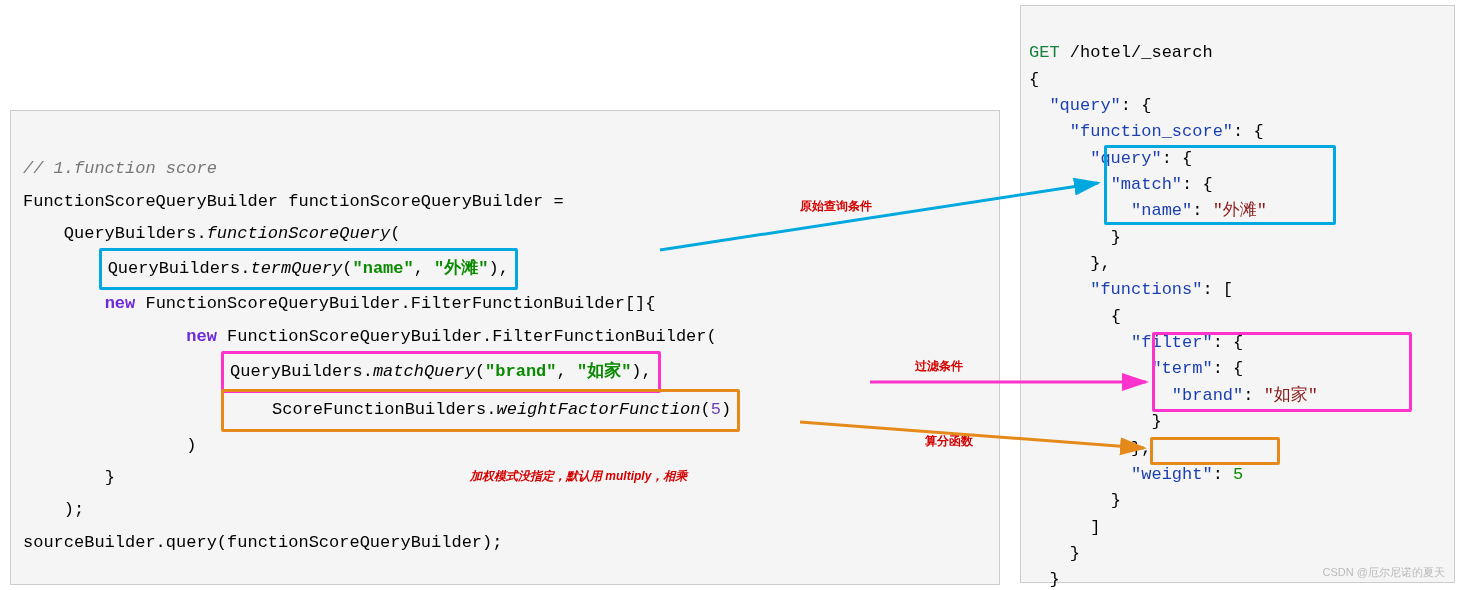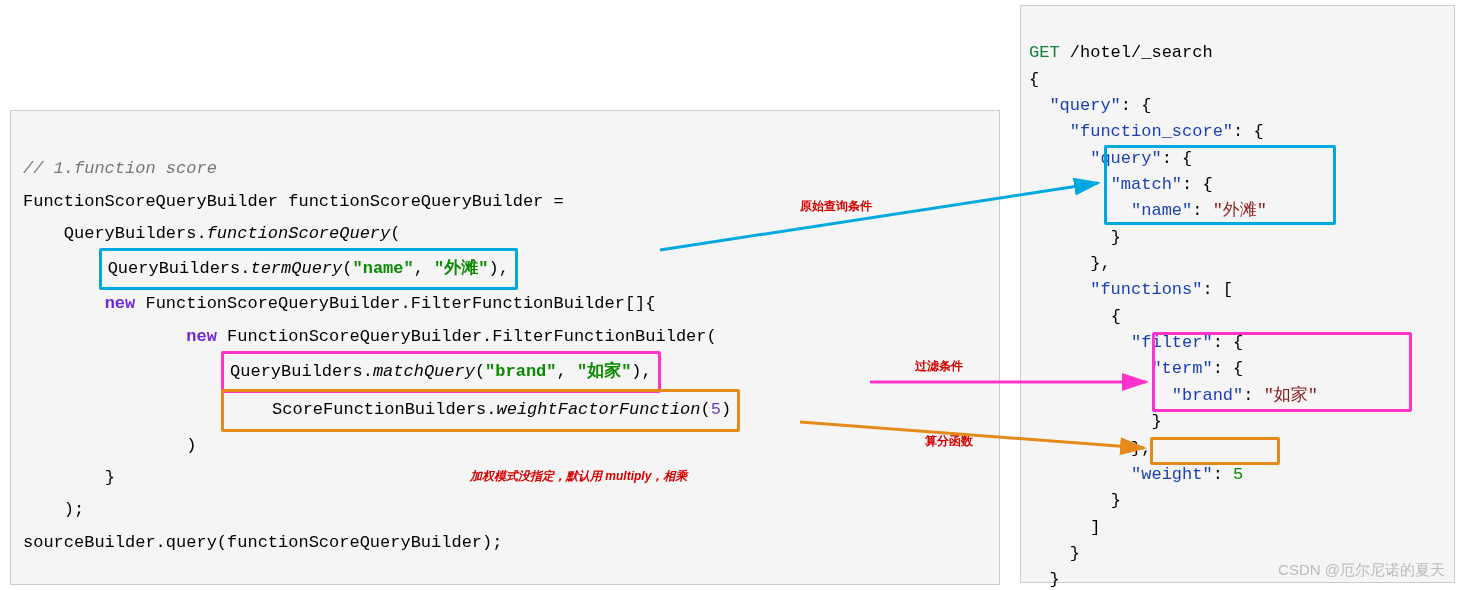--- a/index.html
+++ b/index.html
@@ -64,21 +64,21 @@
     font-weight: bold;
     font-size: 12px;
     font-family: "Microsoft YaHei", "PingFang SC", sans-serif;
     white-space: nowrap;
   }
   .watermark {
     position: absolute;
     right: 20px;
     bottom: 10px;
     color: #bbb;
-    font-size: 15px;
+    font-size: 11px;
     font-family: "Microsoft YaHei", sans-serif;
   }
   
   svg.arrow {
     position: absolute;
     pointer-events: none;
     overflow: visible;
   }
   .box-right {
     border: 3px solid;

